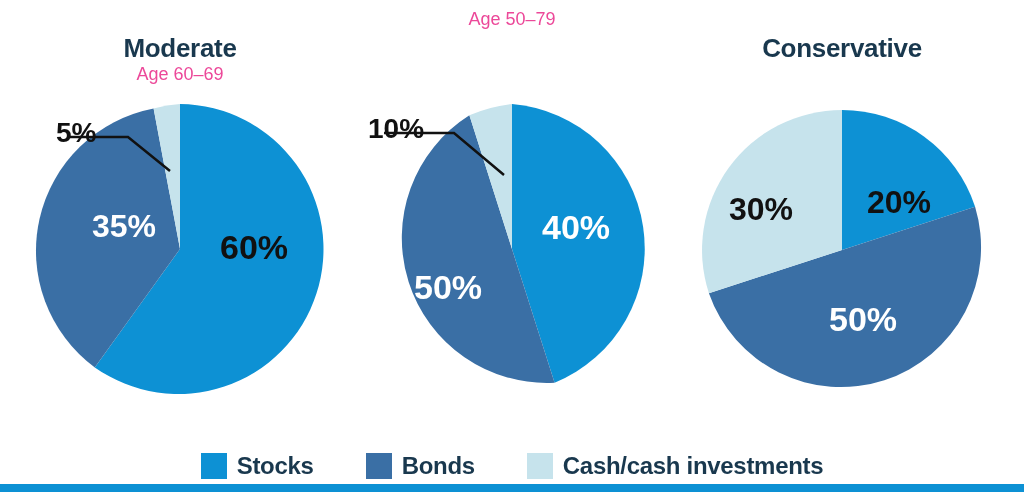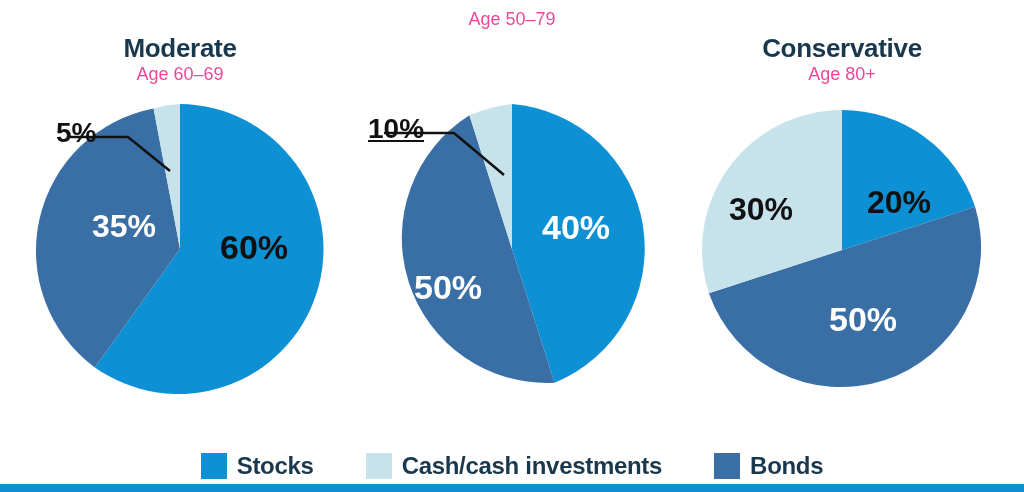--- a/index.html
+++ b/index.html
@@ -145,26 +145,25 @@
 
         <path d="M150,150 L107.4,16.3 A145,145 0 0,1 150,5 Z" fill="#c6e3ec"></path>
 
         <polyline points="22,34 92,34 142,76" fill="none" stroke="#111111" stroke-width="2.5"></polyline>
 
         <text class="slice-label" x="180" y="140" font-size="34" fill="#ffffff">40%</text>
         <text class="slice-label" x="52" y="200" font-size="34" fill="#ffffff">50%</text>
       </svg>
     </div>
 
-    <div class="callout-text" style="left:26px; top:104px;text-decoration:underline;">10%</div>
+    <div class="callout-text" style="left:26px; top:104px;">10%</div>
   </div>
 
   <div class="chart-col col-3">
     <div class="col-title">Conservative</div>
-    <div class="col-sub">Age 80+</div>
 
     <div class="pie-holder" style="top:96px;">
       <svg width="290" height="290" viewBox="0 0 290 290">
 
         <path d="M145,145 L145,5 A140,140 0 0,1 278.1,101.7 Z" fill="#0d91d4"></path>
 
         <path d="M145,145 L278.1,101.7 A140,140 0 0,1 11.9,188.3 Z" fill="#3a6fa5"></path>
 
         <path d="M145,145 L11.9,188.3 A140,140 0 0,1 145,5 Z" fill="#c6e3ec"></path>
 
@@ -174,23 +173,23 @@
       </svg>
     </div>
   </div>
 
   <div id="legend">
     <div class="legend-item">
       <span class="legend-swatch" style="background:#0d91d4"></span>
       <span class="legend-text">Stocks</span>
     </div>
     <div class="legend-item">
+      <span class="legend-swatch" style="background:#3a6fa5"></span>
+      <span class="legend-text">Bonds</span>
+    </div>
+    <div class="legend-item">
       <span class="legend-swatch" style="background:#c6e3ec"></span>
       <span class="legend-text">Cash/cash investments</span>
-    </div>
-    <div class="legend-item">
-      <span class="legend-swatch" style="background:#3a6fa5"></span>
-      <span class="legend-text">Bonds</span>
     </div>
   </div>
 
   <div id="bottom-bar"></div>
 </div>
 
 </body></html>

